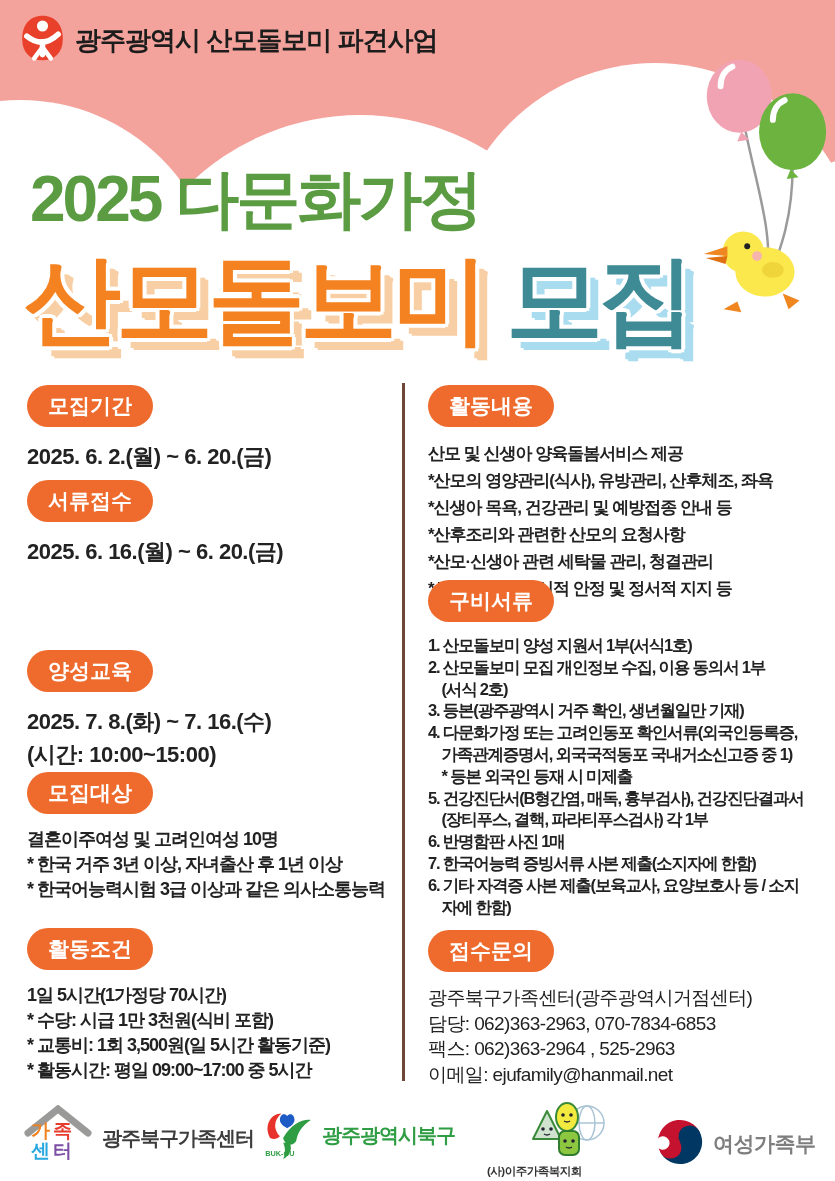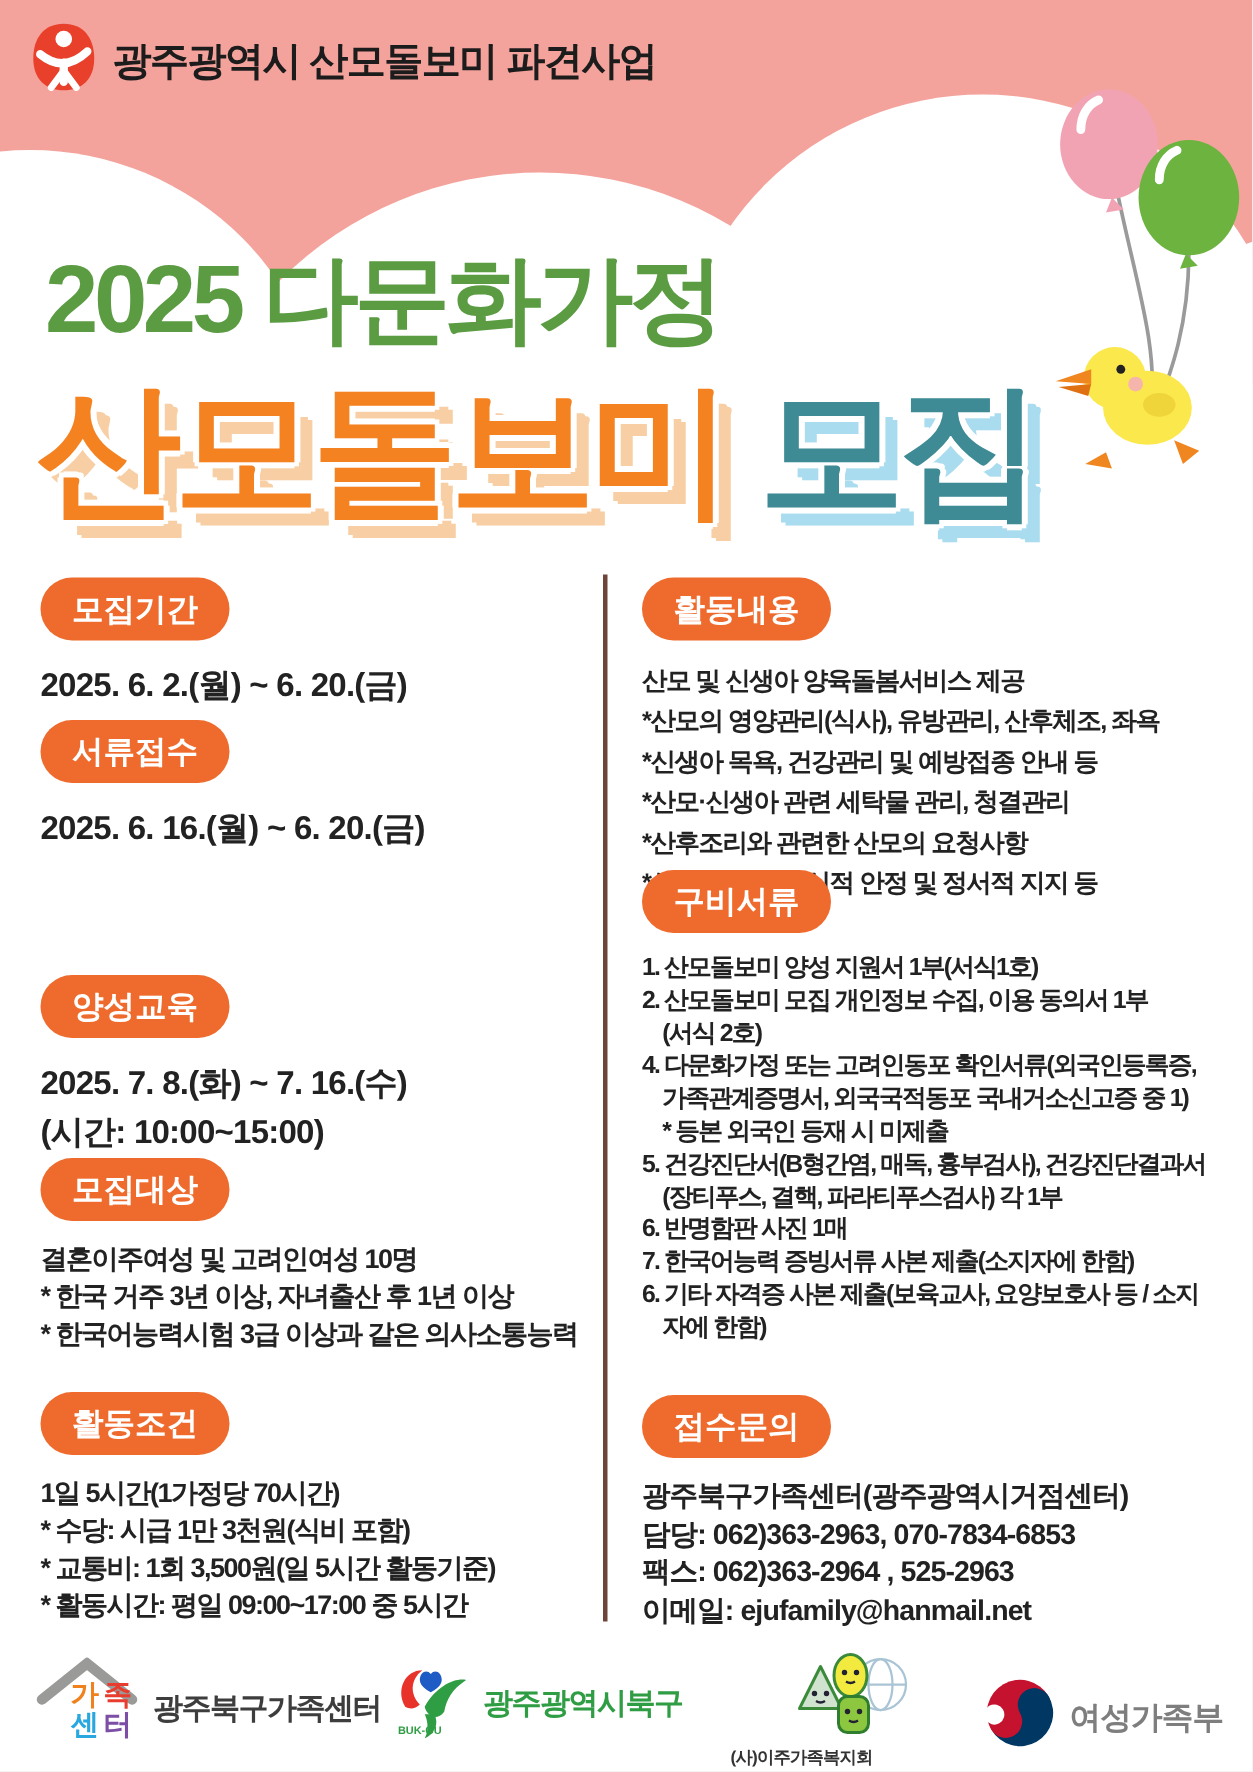--- a/index.html
+++ b/index.html
@@ -30,29 +30,29 @@
   
   .divider{position:absolute;left:402px;top:383px;width:3px;height:698px;background:#6e4539;}
   .section{position:absolute;}
   .badge{display:inline-block;background:#ee6b2d;color:#ffffff;font-weight:800;font-size:21px;
     padding:7px 21px;border-radius:24px;letter-spacing:0px;margin-bottom:13px;}
   .line{white-space:pre-wrap;color:#222222;}
   .left-lg .line{font-size:22px;font-weight:700;line-height:33px;letter-spacing:-0.5px;}
   .left-sm .line{font-size:18px;font-weight:600;line-height:25px;letter-spacing:-1px;}
   .r-activity .line{font-size:17px;font-weight:600;line-height:27px;letter-spacing:-1px;}
   .r-docs .line{font-size:16.5px;font-weight:600;line-height:21.8px;letter-spacing:-1.2px;}
-  .r-contact .line{font-size:19px;font-weight:700;line-height:25.5px;letter-spacing:-0.6px;}
+  .r-contact .line{font-size:19px;font-weight:400;line-height:25.5px;letter-spacing:-0.6px;}
   
   .footer{position:absolute;left:0;top:1095px;width:835px;height:86px;}
   .logo-group{position:absolute;display:flex;align-items:center;gap:8px;}
   .fc-label{font-size:20px;font-weight:700;color:#3d3d3d;letter-spacing:-1px;}
   .bukgu-label{font-size:20px;font-weight:800;color:#2f9d43;letter-spacing:-1px;}
   .mig-caption{font-size:11.5px;font-weight:700;color:#333;letter-spacing:-0.5px;}
   .mogef-label{font-size:21px;font-weight:700;color:#7e7e7e;letter-spacing:-0.5px;}
-  .fc-letters{position:absolute;left:25px;top:16px;width:54px;line-height:20px;
+  .fc-letters{position:absolute;left:9px;top:16px;width:54px;line-height:20px;
     font-size:19px;font-weight:800;letter-spacing:0;}
   .fc-letters span{display:inline-block;width:22px;}
 </style>
 </head>
 <body>
 
 <div class="poster">
 
   <div class="hero-pink"></div>
   <div class="cloud c1"></div>
@@ -131,29 +131,30 @@
     <div class="line">* 수당: 시급 1만 3천원(식비 포함)</div>
     <div class="line">* 교통비: 1회 3,500원(일 5시간 활동기준)</div>
     <div class="line">* 활동시간: 평일 09:00~17:00 중 5시간</div>
   </div>
 
   <div class="section r-activity" style="left:428px;top:385px;width:400px;">
     <div class="badge">활동내용</div>
     <div class="line">산모 및 신생아 양육돌봄서비스 제공</div>
     <div class="line">*산모의 영양관리(식사), 유방관리, 산후체조, 좌욕</div>
     <div class="line">*신생아 목욕, 건강관리 및 예방접종 안내 등</div>
+    <div class="line">*산후조리와 관련한 산모의 요청사항</div>
     <div class="line">*산모·신생아 관련 세탁물 관리, 청결관리</div>
-    <div class="line">*산후조리와 관련한 산모의 요청사항</div>
     <div class="line">*산모에 대한 정신적 안정 및 정서적 지지 등</div>
   </div>
   <div class="section r-docs" style="left:428px;top:580px;width:400px;">
     <div class="badge">구비서류</div>
     <div class="line">1. 산모돌보미 양성 지원서 1부(서식1호)</div>
     <div class="line">2. 산모돌보미 모집 개인정보 수집, 이용 동의서 1부</div>
     <div class="line">    (서식 2호)</div>
+    <div class="line">3. 등본(광주광역시 거주 확인, 생년월일만 기재)</div>
     <div class="line">4. 다문화가정 또는 고려인동포 확인서류(외국인등록증,</div>
     <div class="line">    가족관계증명서, 외국국적동포 국내거소신고증 중 1)</div>
     <div class="line">    * 등본 외국인 등재 시 미제출</div>
     <div class="line">5. 건강진단서(B형간염, 매독, 흉부검사), 건강진단결과서</div>
     <div class="line">    (장티푸스, 결핵, 파라티푸스검사) 각 1부</div>
     <div class="line">6. 반명함판 사진 1매</div>
     <div class="line">7. 한국어능력 증빙서류 사본 제출(소지자에 한함)</div>
     <div class="line">6. 기타 자격증 사본 제출(보육교사, 요양보호사 등 / 소지</div>
     <div class="line">    자에 한함)</div>
   </div>

